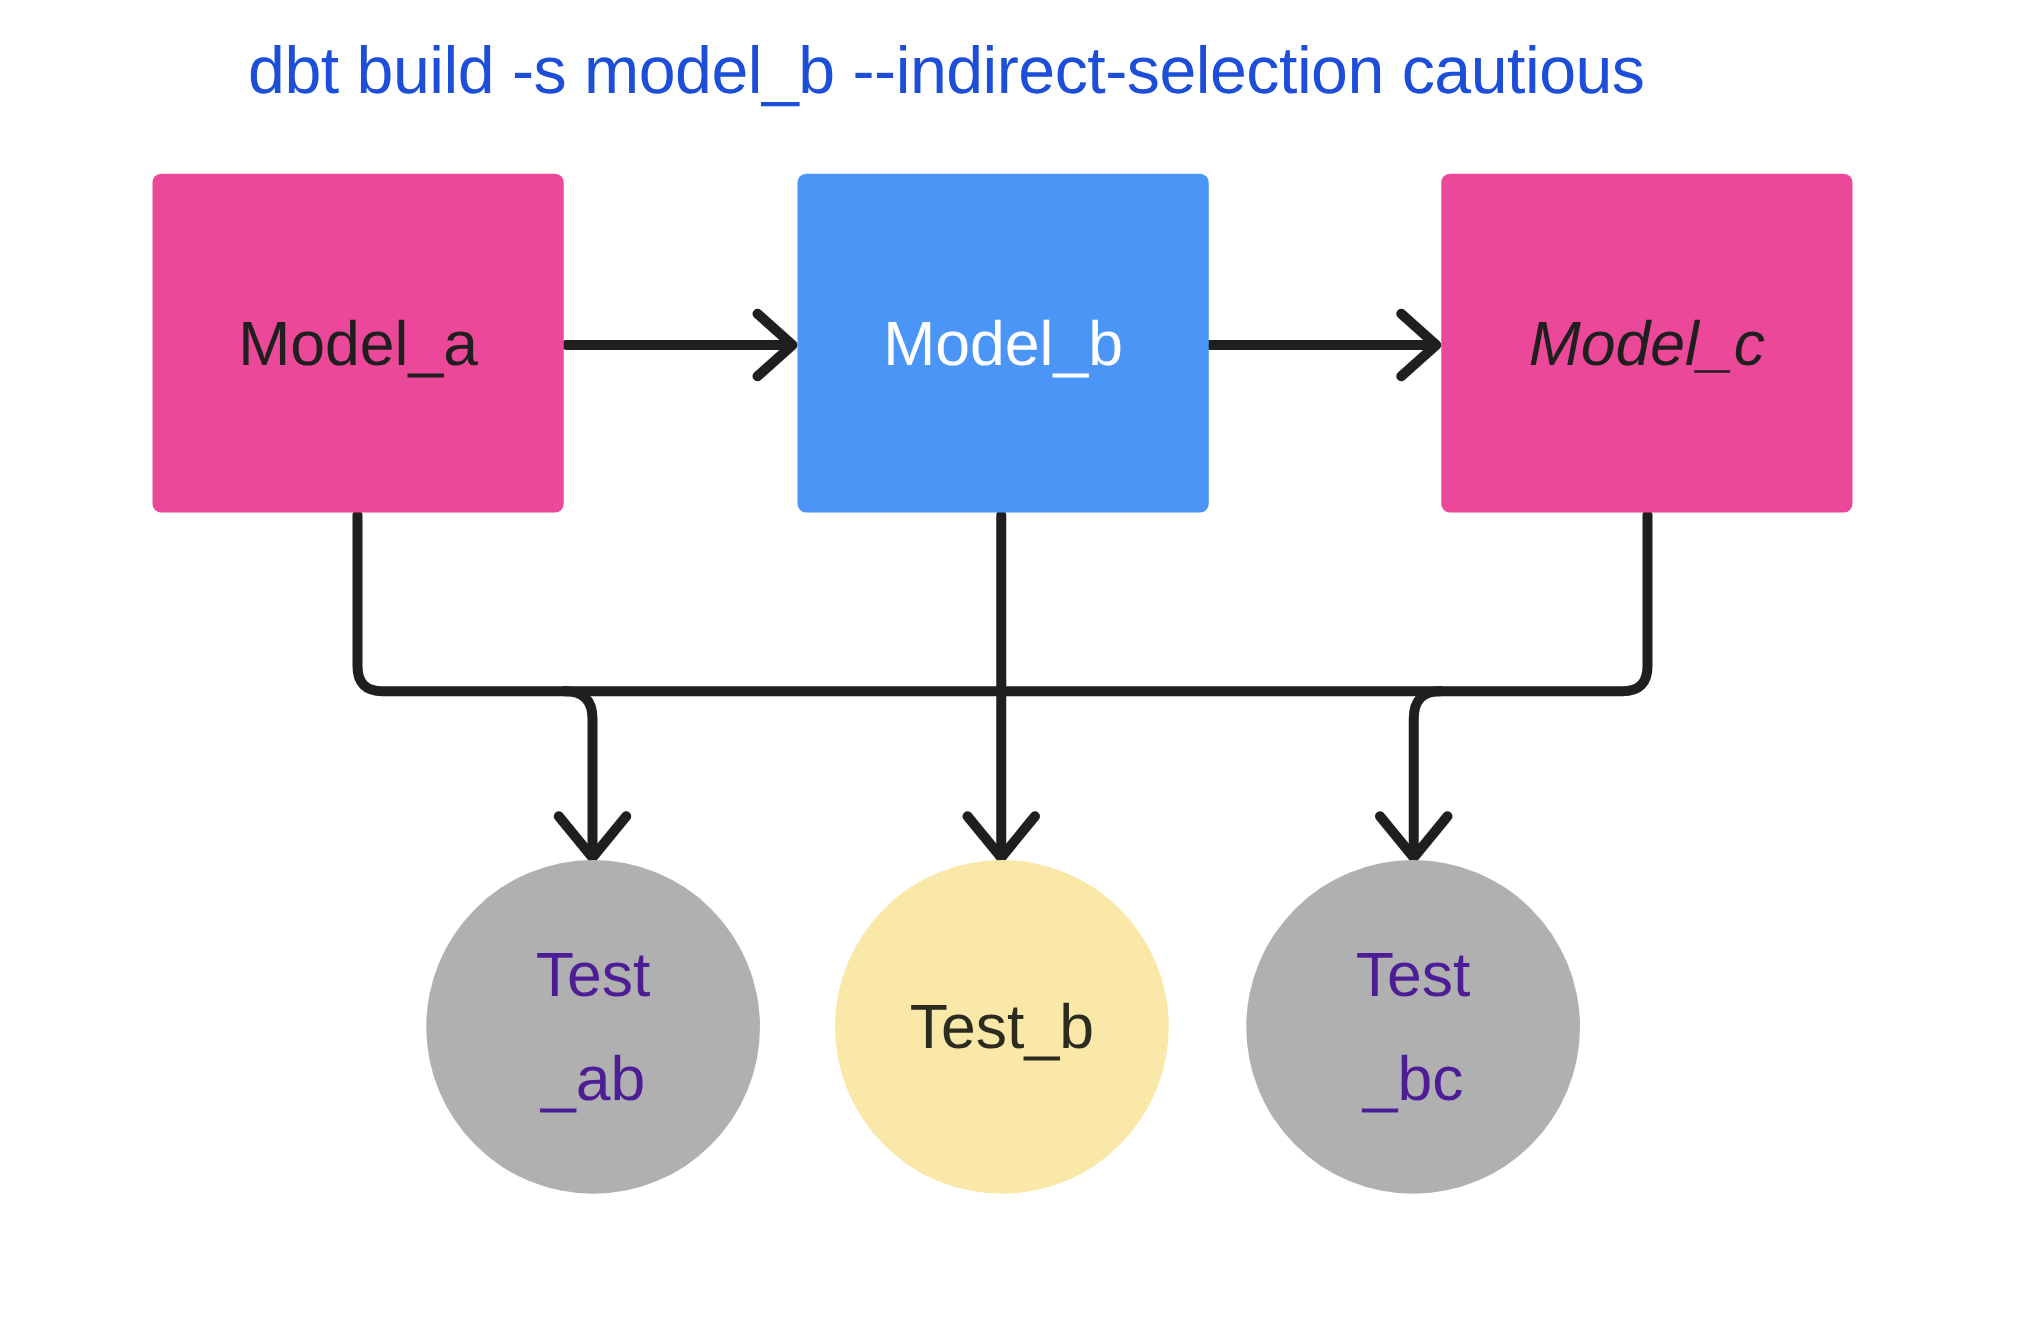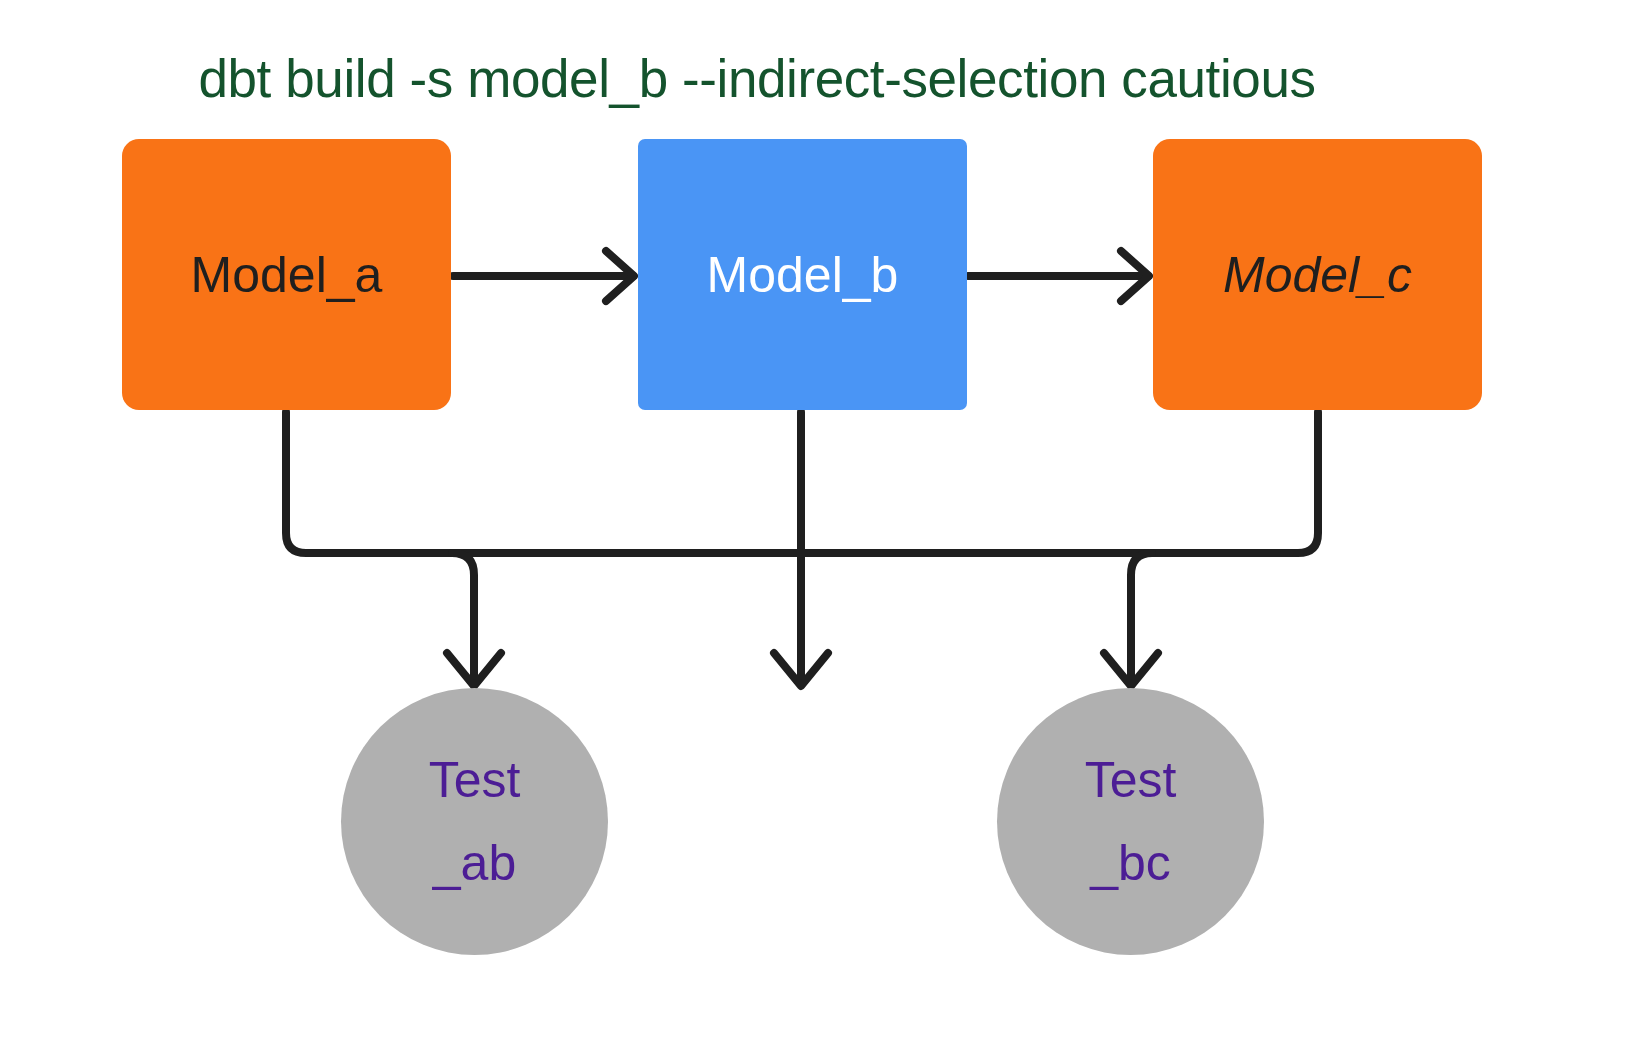--- a/index.html
+++ b/index.html
@@ -21,24 +21,23 @@
   }
   
   #diagram-title {
     position: absolute;
     left: 0;
     top: 26px;
     width: 1514px;
     text-align: center;
     font-size: 53px;
     line-height: 62px;
-    color: #14532d;
+    color: #1d4ed8;
     letter-spacing: -0.4px;
     white-space: nowrap;
-    margin-top: 22px;
   }
   
   #edges {
     position: absolute;
     left: 0;
     top: 0;
     width: 1630px;
     height: 1060px;
   }
   
@@ -51,23 +50,22 @@
     box-sizing: border-box;
   }
   .model-box {
     width: 329px;
     height: 271px;
     border-radius: 7px;
     font-size: 50px;
     line-height: 58px;
   }
   .model-gray {
-    background: #f97316;
+    background: #ec4899;
     color: #1f1f1f;
-    border-radius: 17px;
   }
   .model-selected {
     background: #4a95f5;
     color: #ffffff;
   }
   .test-circle {
     width: 267px;
     height: 267px;
     border-radius: 50%;
     font-size: 50px;
@@ -152,19 +150,22 @@
 
   <div id="node-model-c" class="node model-box model-gray">
     <span class="node-label">Model_c</span>
   </div>
 
   <div id="node-test-ab" class="node test-circle test-gray">
     <span class="node-label">Test
 _ab</span>
   </div>
 
+  <div id="node-test-b" class="node test-circle test-selected">
+    <span class="node-label">Test_b</span>
+  </div>
 
   <div id="node-test-bc" class="node test-circle test-gray">
     <span class="node-label">Test
 _bc</span>
   </div>
 
 </div>
 
 </body></html>

